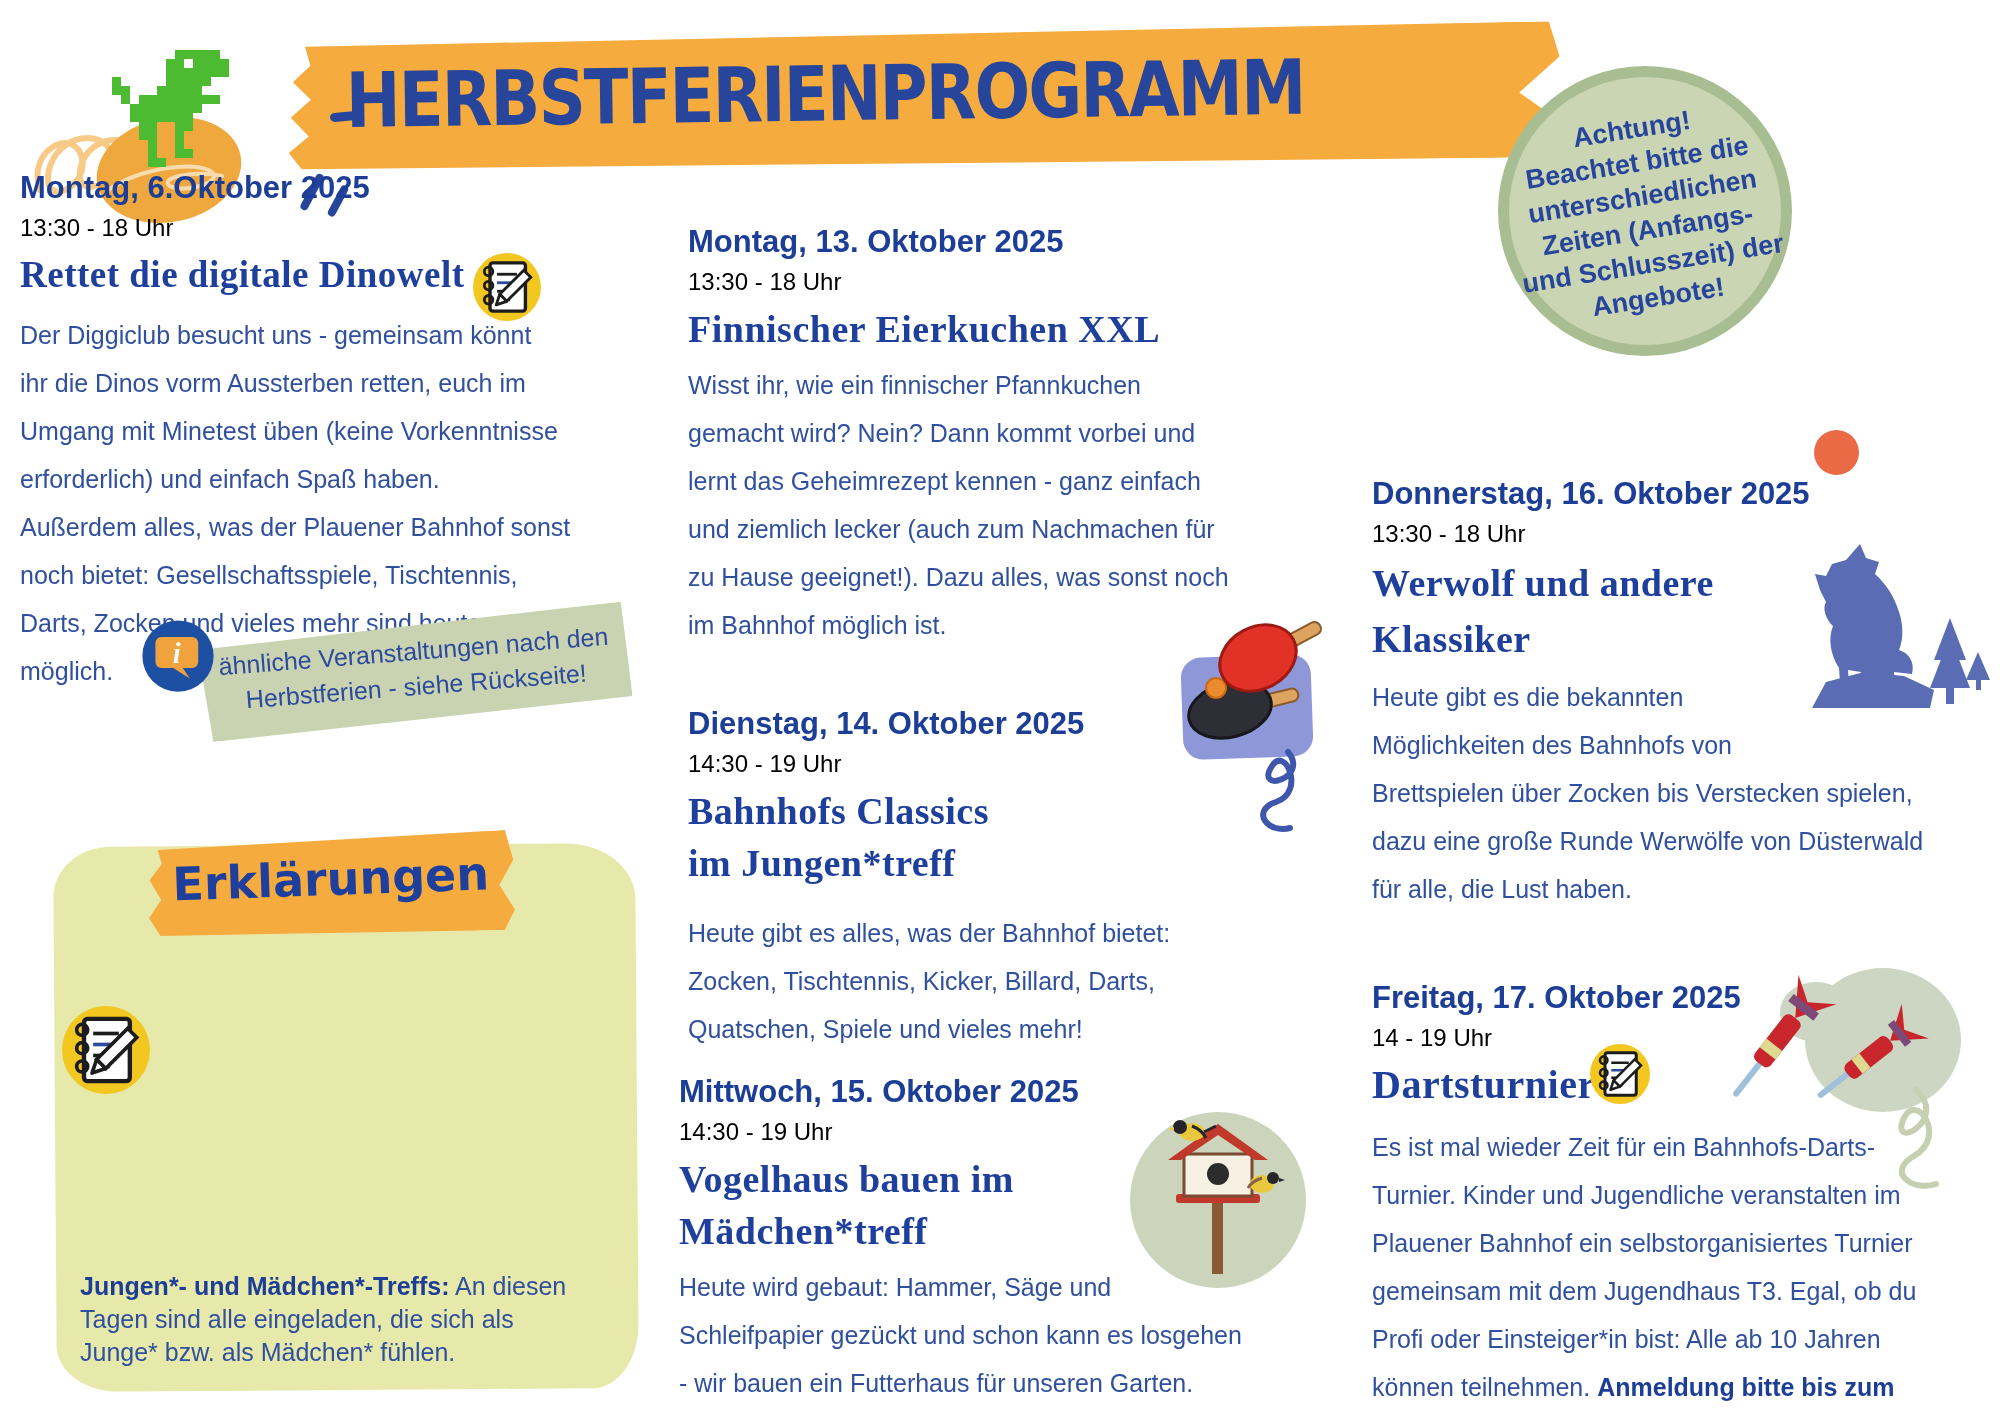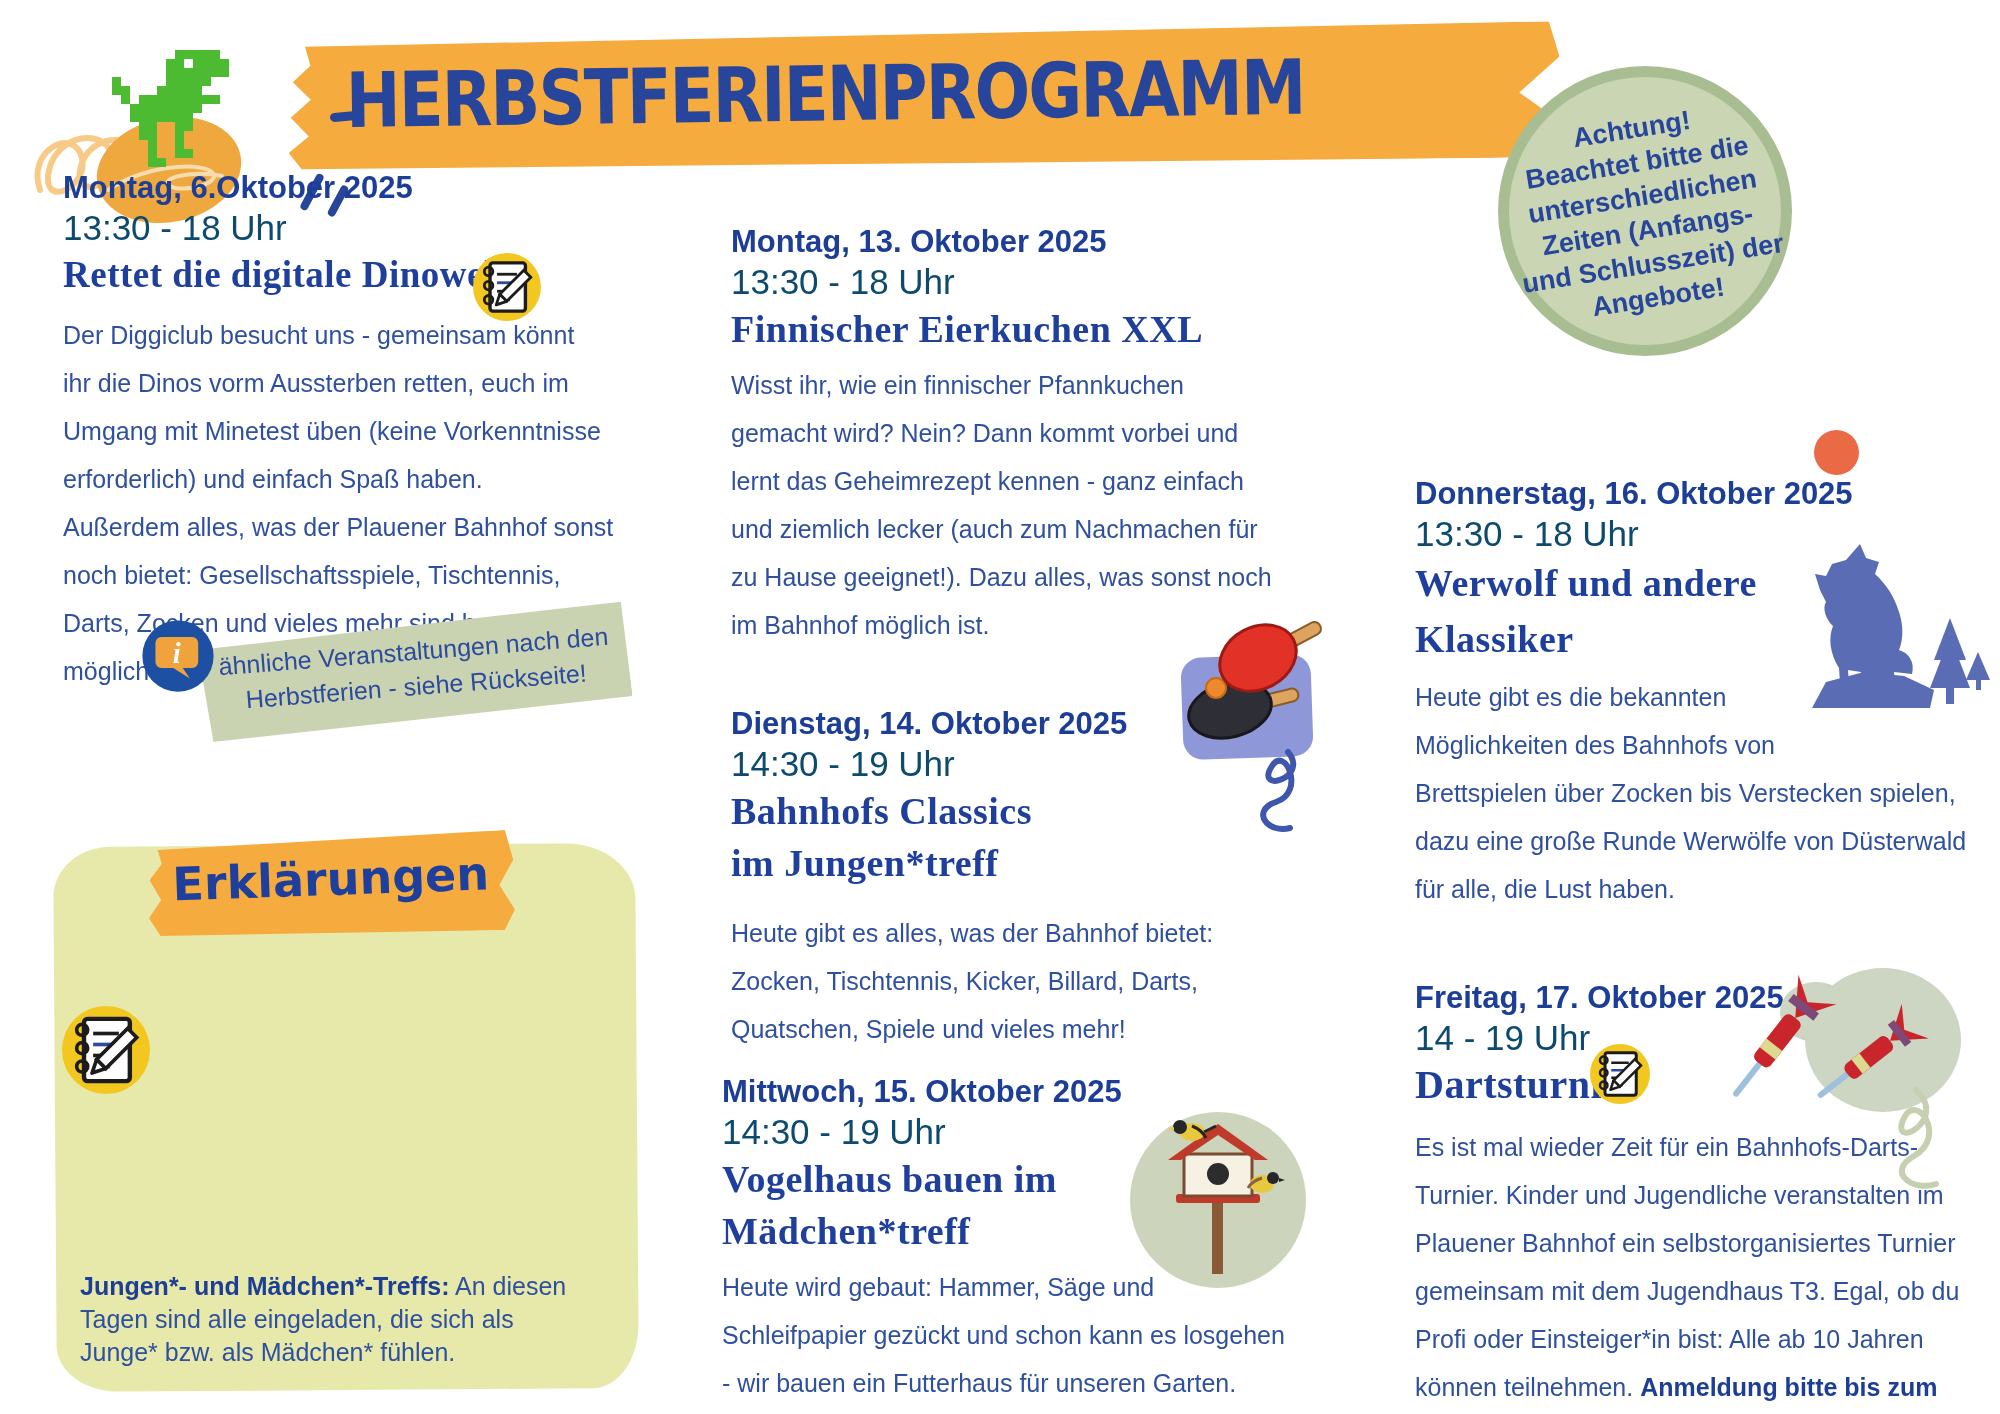--- a/index.html
+++ b/index.html
@@ -18,23 +18,23 @@
           white-space:nowrap;}
   .dash{background:#27459b;border-radius:6px;}
 
   .badge{left:1498px;top:66px;width:272px;height:268px;background:#c9d5b3;
          border:11px solid #a9bd92;border-radius:50%;z-index:5;}
   .badge-text{position:absolute;left:-4px;top:34px;width:280px;text-align:center;
          transform:rotate(-9deg);font-weight:700;font-size:27px;line-height:1.26;
          color:#27459b;white-space:pre-line;}
 
   
-  .event{position:absolute;margin-left:43px;}
+  .event{position:absolute;}
   .date{font-weight:700;font-size:31px;line-height:40px;color:#1d3e96;}
-  .time{font-size:35px;line-height:39px;color:#0c4a6e;}
+  .time{font-size:24px;line-height:39px;color:#000000;}
   .etitle{margin-top:2px;font-family:Liberation Serif, serif;font-weight:800;
           font-size:38px;line-height:52px;color:#1e3f9c;letter-spacing:.5px;white-space:pre-line;}
   .body{margin:6px 0 0 0;font-size:25px;line-height:48px;color:#2f4f9f;white-space:pre-line;}
   .body strong{color:#1d3e96;}
 
   
   .expl-box{left:55px;top:845px;width:582px;height:545px;background:#e7e9ab;
             border-radius:58px 70px 46px 62px / 50px 56px 64px 46px;transform:rotate(-0.4deg);}
   .expl-banner{left:148px;top:836px;width:366px;height:100px;background:#f6ab3f;
             transform:rotate(-2deg);z-index:3;

